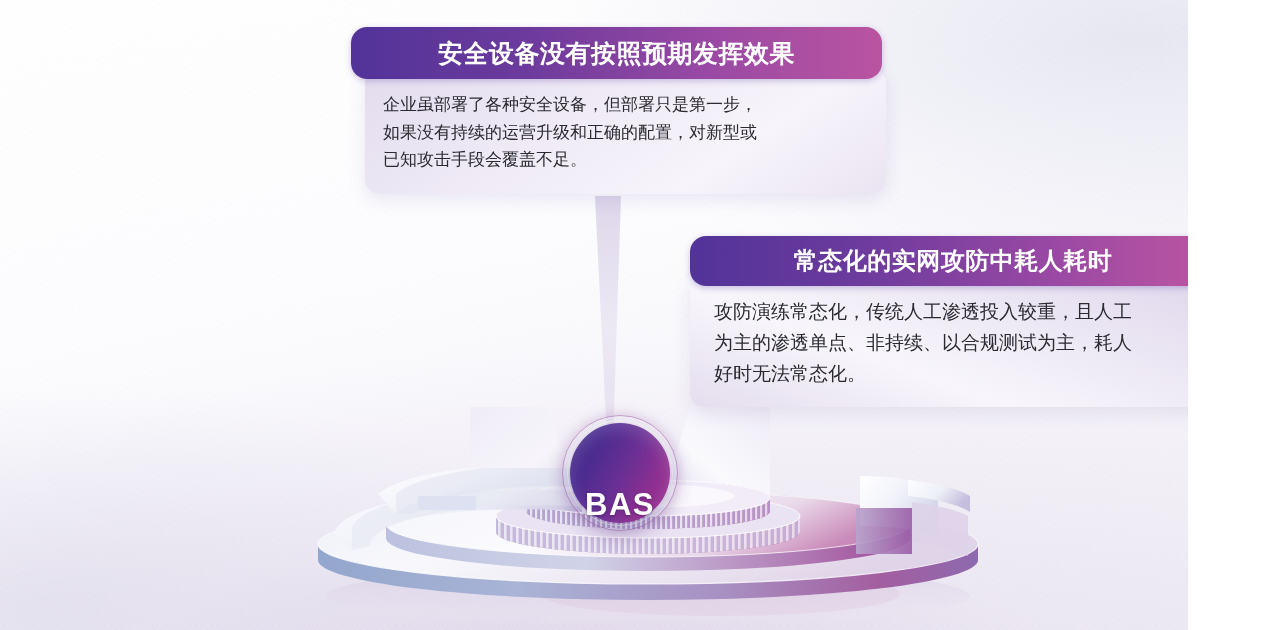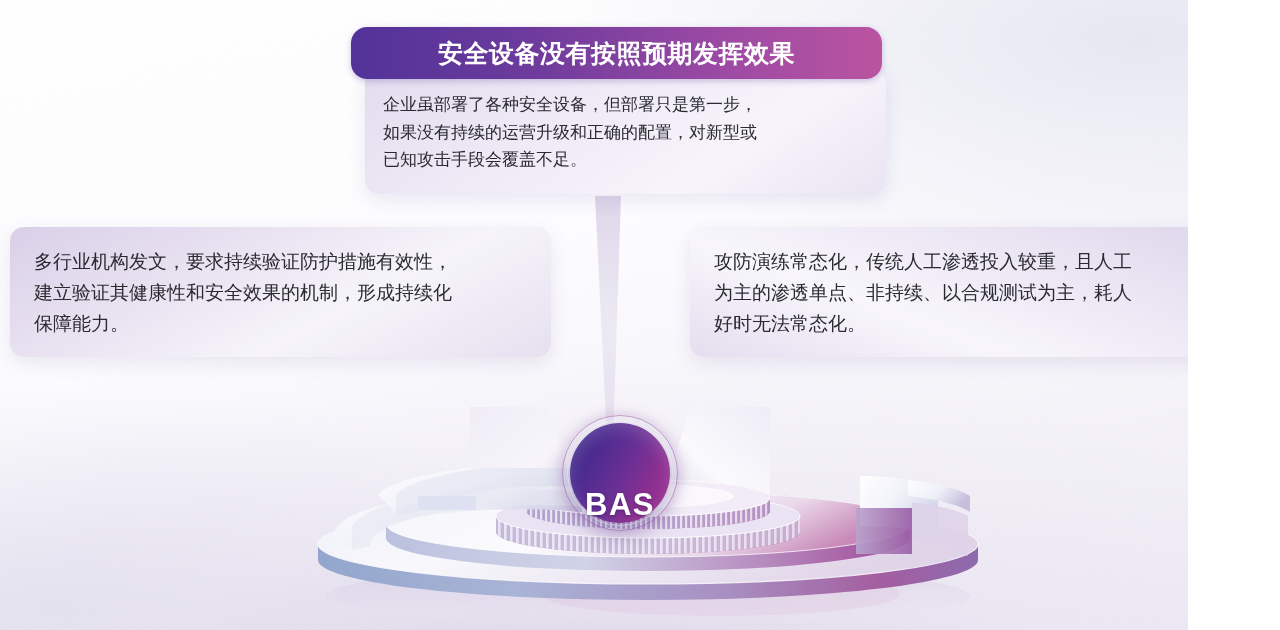--- a/index.html
+++ b/index.html
@@ -153,28 +153,26 @@
       <span>安全设备没有按照预期发挥效果</span>
     </div>
     <div class="bdy">
       <p>企业虽部署了各种安全设备，但部署只是第一步，
 如果没有持续的运营升级和正确的配置，对新型或
 已知攻击手段会覆盖不足。</p>
     </div>
   </div>
 
   <div class="card" id="card-left">
-    <div class="bdy">
-      <p>多行业机构发文，要求持续验证防护措施有效性，
-建立验证其健康性和安全效果的机制，形成持续化
-保障能力。</p>
-    </div>
   </div>
 
   <div class="card" id="card-right">
+    <div class="hdr">
+      <span>常态化的实网攻防中耗人耗时</span>
+    </div>
     <div class="bdy">
       <p>攻防演练常态化，传统人工渗透投入较重，且人工
 为主的渗透单点、非持续、以合规测试为主，耗人
 好时无法常态化。</p>
     </div>
   </div>
 
   <div id="podium">
     <svg width="690" height="162" viewBox="0 0 690 162">
       <defs>

